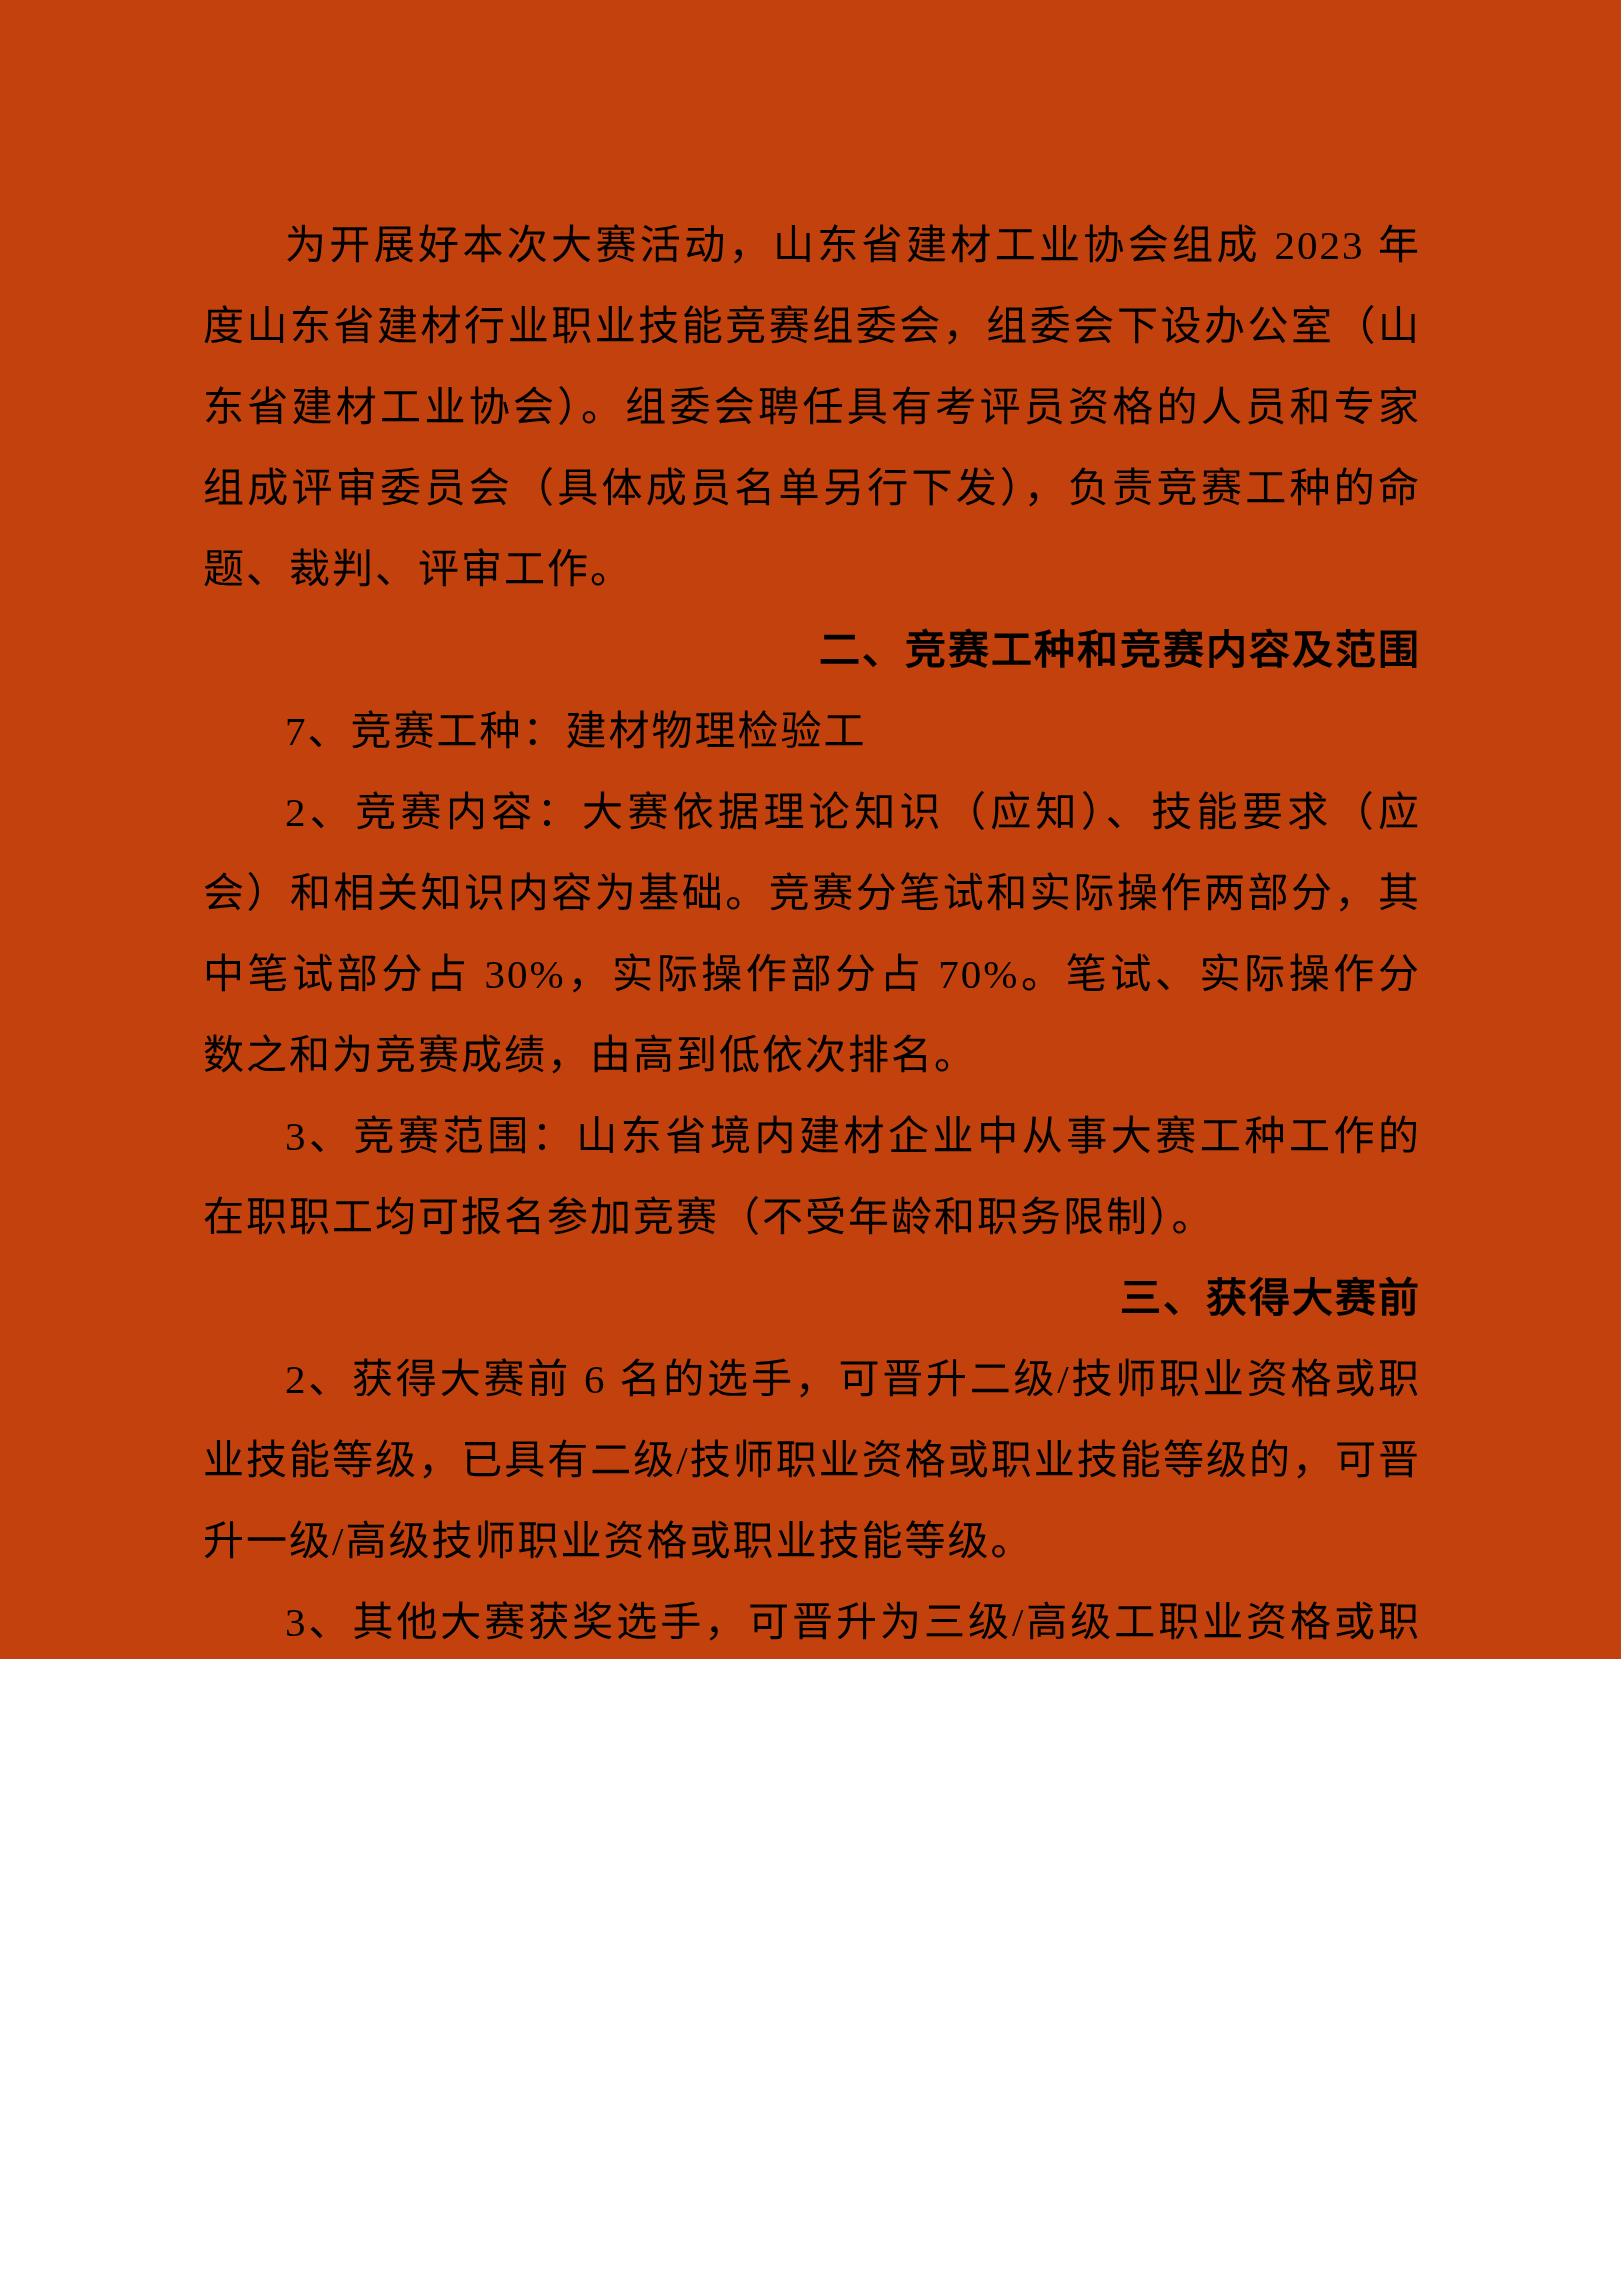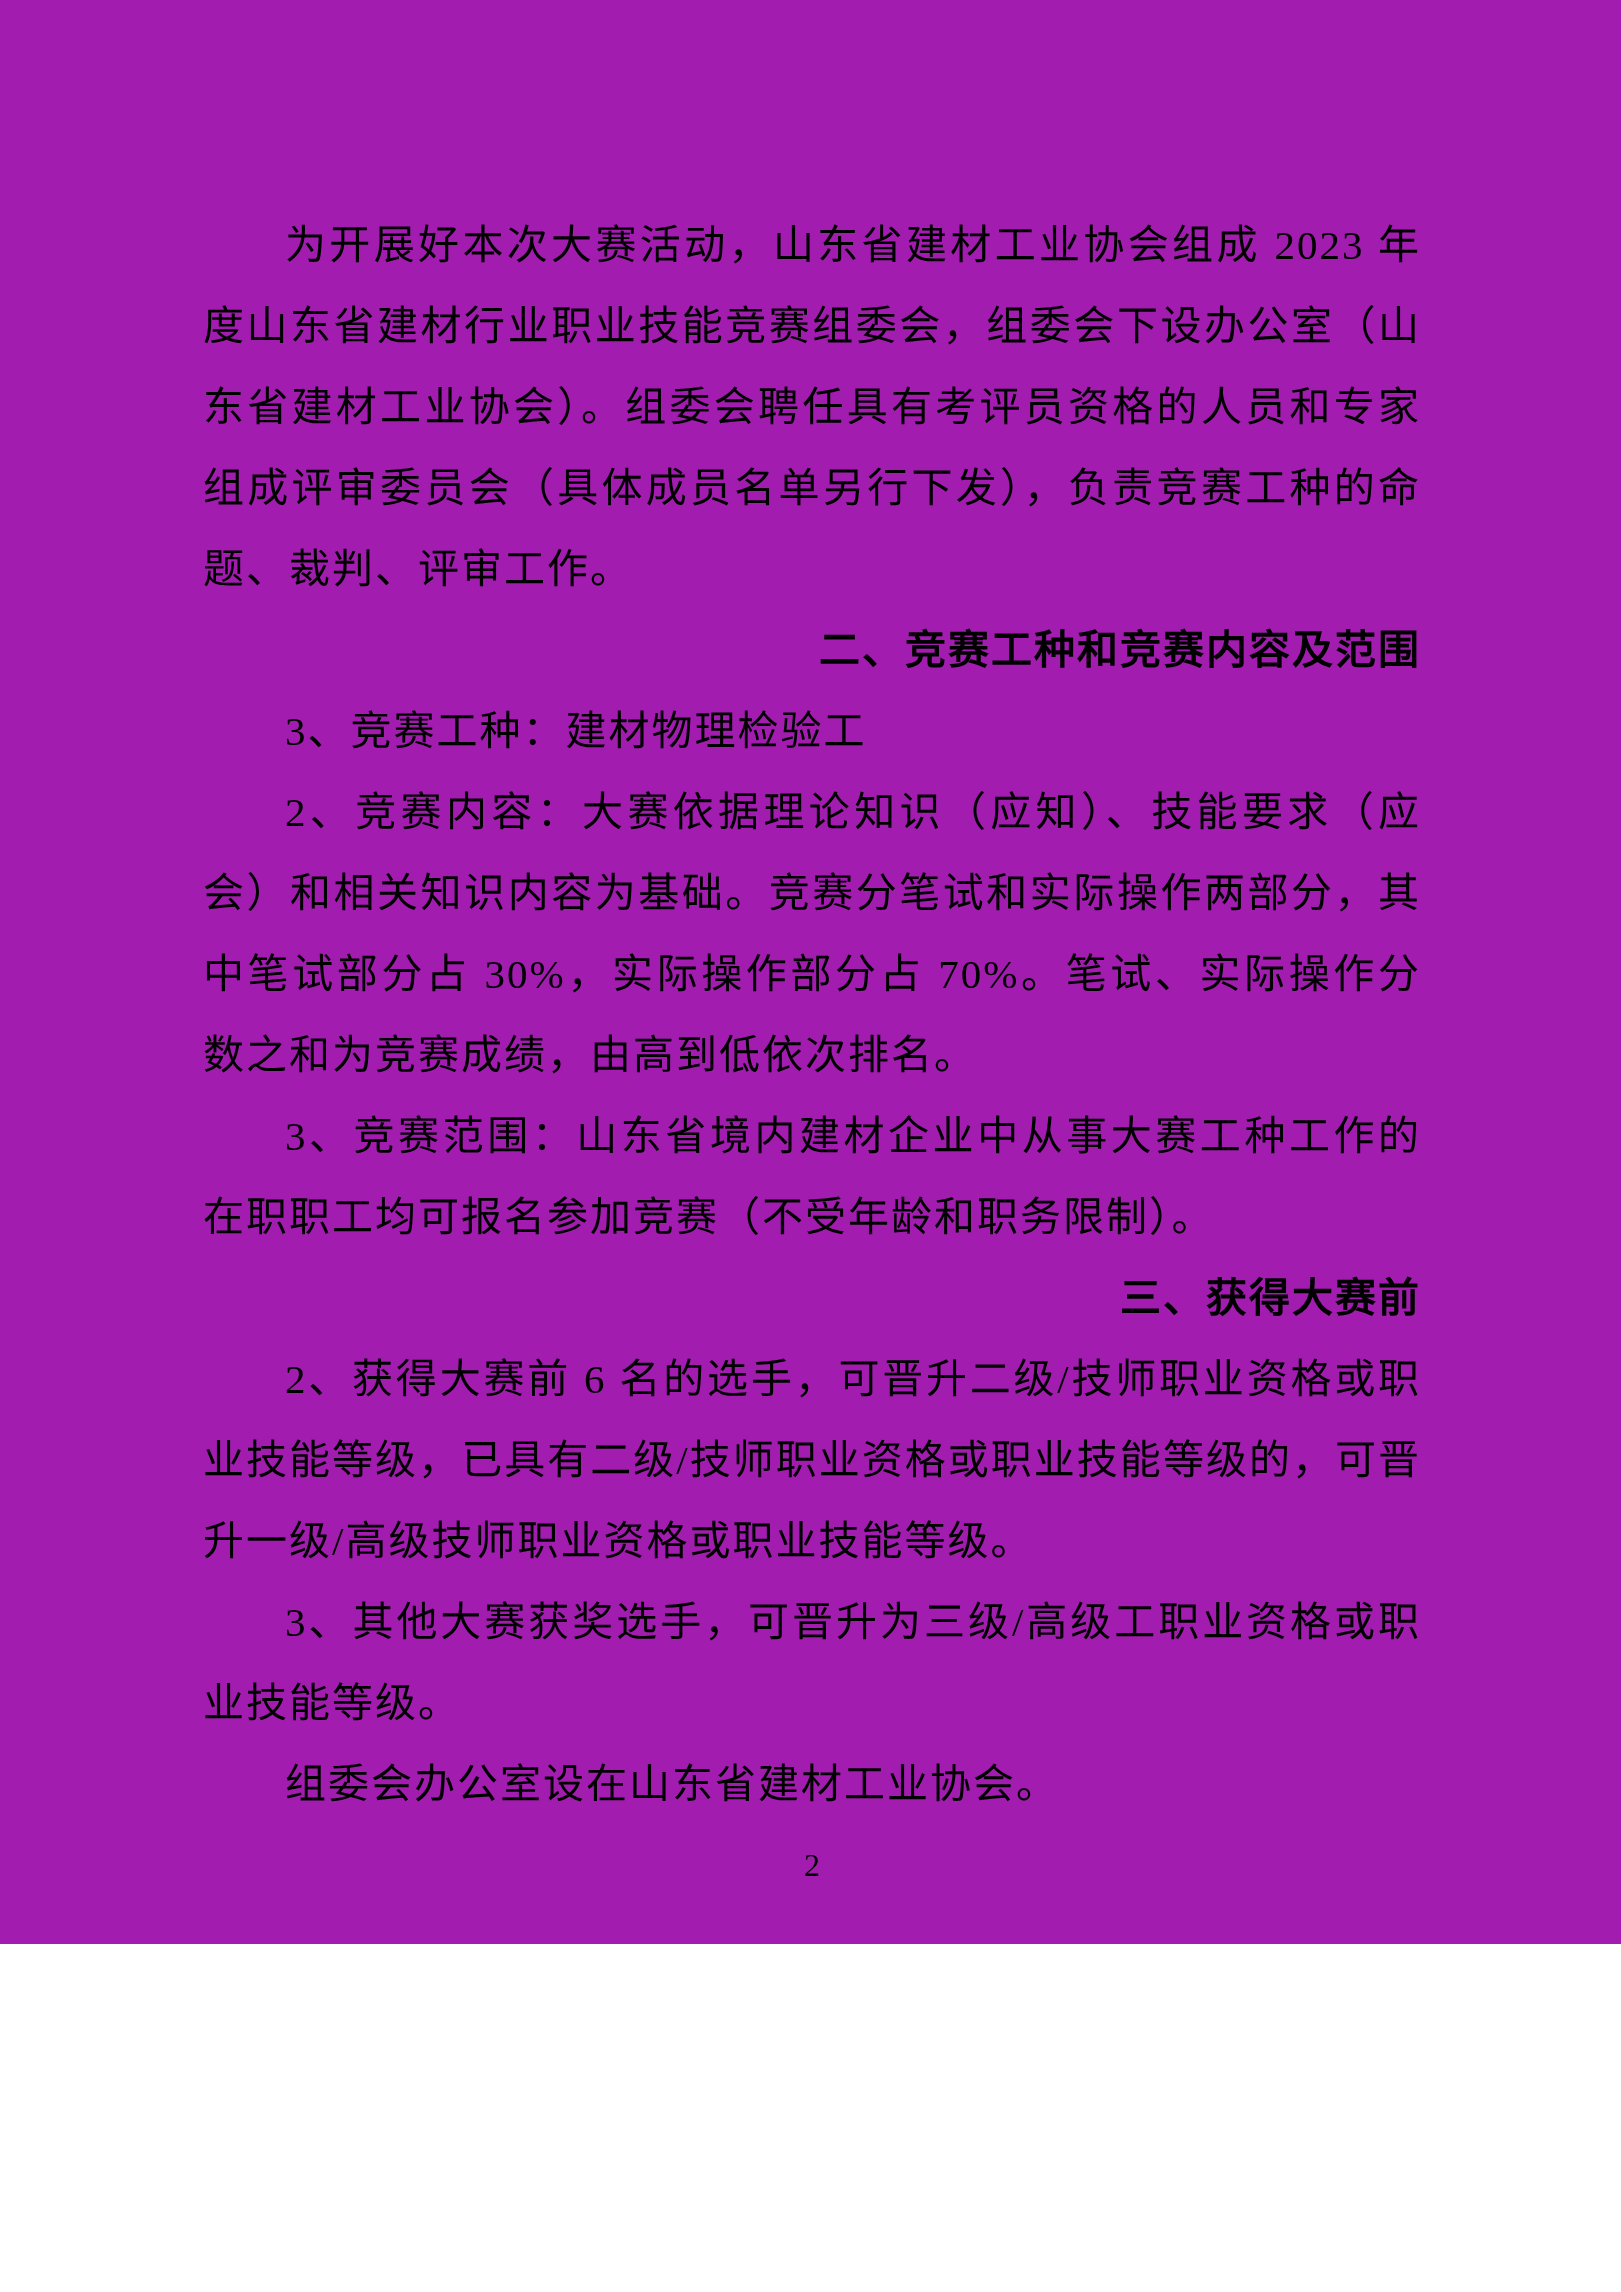--- a/index.html
+++ b/index.html
@@ -3,22 +3,22 @@
 <meta charset="utf-8">
 <style>
   html, body {
     margin: 0;
     padding: 0;
     background: #ffffff;
   }
   .page {
     position: relative;
     width: 1621px;
-    height: 1944px;
-    background: #a21caf;
+    height: 1659px;
+    background: #c2410c;
     color: #000000;
     font-family: "Liberation Serif", "DejaVu Serif", serif;
     overflow: hidden;
   }
   .content {
     position: absolute;
     left: 203px;
     top: 205px;
     width: 1218px;
   }
@@ -50,21 +50,21 @@
     text-indent: 0;
   }
 </style>
 </head>
 <body>
 
 <div class="page">
   <div class="content">
     <p class="para">为开展好本次大赛活动，山东省建材工业协会组成 2023 年度山东省建材行业职业技能竞赛组委会，组委会下设办公室（山东省建材工业协会）。组委会聘任具有考评员资格的人员和专家组成评审委员会（具体成员名单另行下发），负责竞赛工种的命题、裁判、评审工作。</p>
     <p class="heading">二、竞赛工种和竞赛内容及范围</p>
-    <p class="para">3、竞赛工种：建材物理检验工</p>
+    <p class="para">7、竞赛工种：建材物理检验工</p>
     <p class="para">2、竞赛内容：大赛依据理论知识（应知）、技能要求（应会）和相关知识内容为基础。竞赛分笔试和实际操作两部分，其中笔试部分占 30%，实际操作部分占 70%。笔试、实际操作分数之和为竞赛成绩，由高到低依次排名。</p>
     <p class="para">3、竞赛范围：山东省境内建材企业中从事大赛工种工作的在职职工均可报名参加竞赛（不受年龄和职务限制）。</p>
     <p class="heading">三、获得大赛前</p>
     <p class="para">2、获得大赛前 6 名的选手，可晋升二级/技师职业资格或职业技能等级，已具有二级/技师职业资格或职业技能等级的，可晋升一级/高级技师职业资格或职业技能等级。</p>
     <p class="para">3、其他大赛获奖选手，可晋升为三级/高级工职业资格或职业技能等级。</p>
     <p class="para">组委会办公室设在山东省建材工业协会。</p>
     <p class="page-number">2</p>
   </div>
 </div>
 

